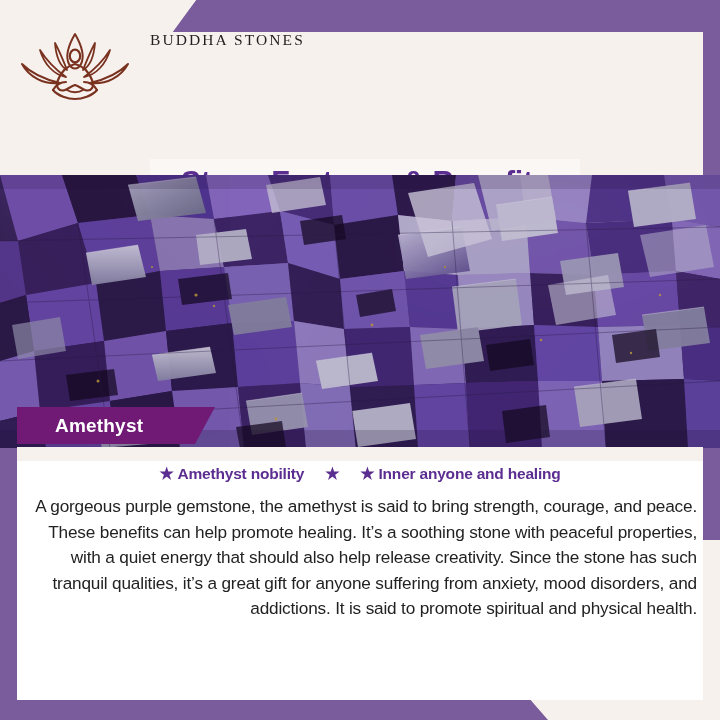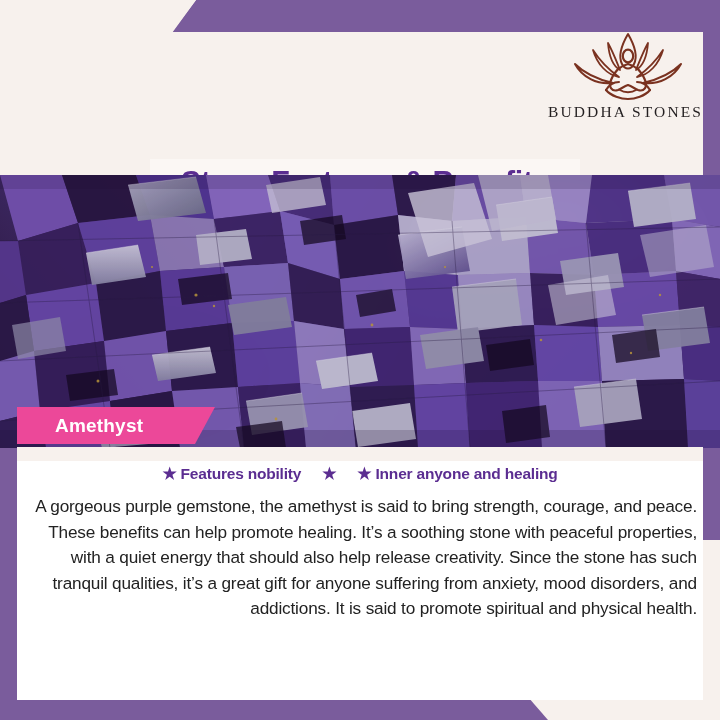--- a/index.html
+++ b/index.html
@@ -61,22 +61,22 @@
     position: absolute;
     top: 32px; left: 0;
     width: 703px;
     height: 143px;
     background: #f7f1ed;
   }
   .logo-wrap {
     position: absolute;
     top: -2px; left: 0; right: 0;
     display: flex;
-    flex-direction: column;
-    align-items: flex-end;
+    flex-direction: row;
+    align-items: flex-start;
   }
   .logo-mark {
     width: 150px;
     height: 72px;
     display: block;
   }
   .logo-word {
     margin-top: 1px;
     font-family: "Liberation Serif", serif;
     font-size: 15.5px;
@@ -116,21 +116,21 @@
   }
   .hero svg { display: block; }
 
   
   .stone-banner {
     position: absolute;
     left: 17px;
     top: 407px;
     width: 198px;
     height: 37px;
-    background: #ec4899;
+    background: #701a75;
     clip-path: polygon(0 0, 198px 0, 178px 37px, 0 37px);
     display: flex;
     align-items: center;
   }
   .stone-banner-label {
     color: #ffffff;
     font-size: 19px;
     font-weight: 700;
     letter-spacing: 0.2px;
     padding-left: 38px;
@@ -420,21 +420,21 @@
   <div class="stone-banner">
     <span class="stone-banner-label">Amethyst</span>
   </div>
 
   <div class="card">
     <div class="card-tintstrip"></div>
 
     <div class="benefits">
       <div class="benefit">
         <span class="star">★</span>
-        <span>Features nobility</span>
+        <span>Amethyst nobility</span>
       </div>
       <div class="benefit">
         <span class="star">★</span>
       </div>
       <div class="benefit">
         <span class="star">★</span>
         <span>Inner anyone and healing</span>
       </div>
     </div>
 

